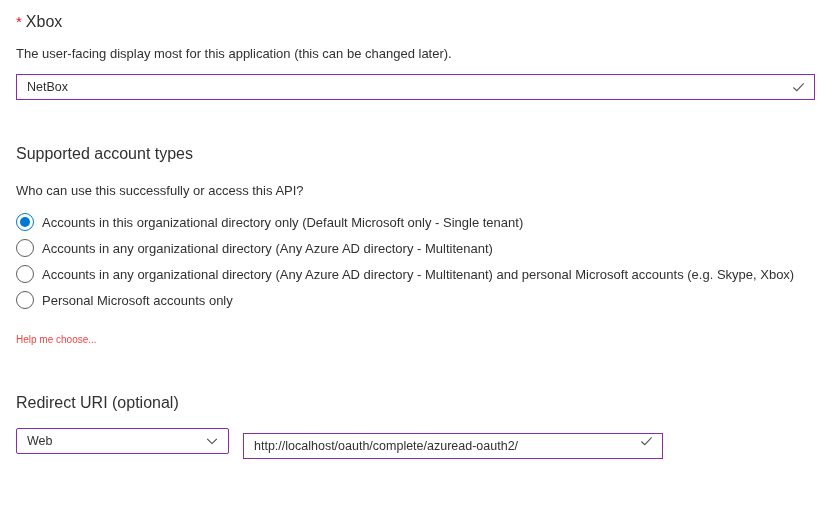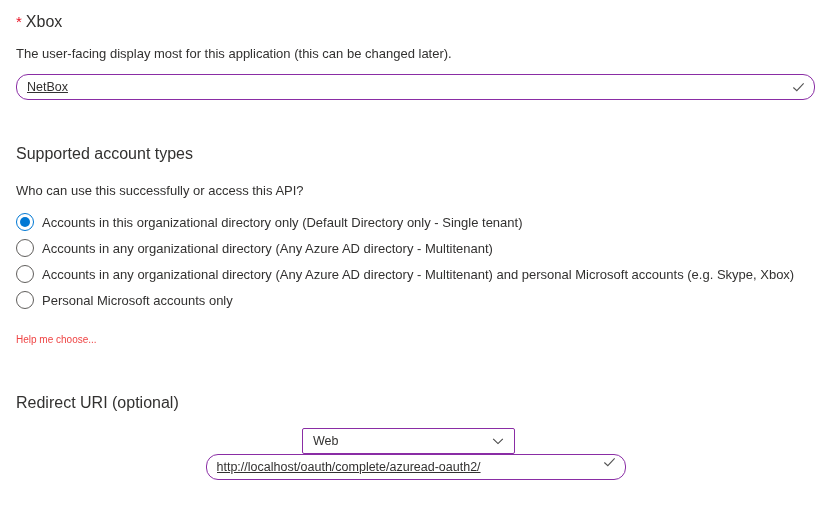--- a/index.html
+++ b/index.html
@@ -33,28 +33,27 @@
   .name-desc { margin-top: 12px; }
   .input-wrap {
     position: relative;
     margin-top: 11px;
     height: 26px;
   }
   .text-input {
     width: 100%;
     height: 26px;
     border: 1px solid #8a2da5;
-    border-radius: 12px;
+    border-radius: 0;
     font-family: "Liberation Sans", "DejaVu Sans", sans-serif;
     font-size: 12.5px;
     color: #323130;
     padding: 0 28px 0 10px;
     outline: none;
     background: #fff;
-    text-decoration: underline;
   }
   .trailing-icon {
     position: absolute;
     right: 9px;
     top: 50%;
     transform: translateY(-50%);
     display: flex;
     align-items: center;
     pointer-events: none;
   }
@@ -104,21 +103,20 @@
     cursor: pointer;
   }
 
   
   .redirect-heading { margin-top: 46px; }
   .redirect-desc { margin-top: 14px; max-width: 800px; }
   .uri-row {
     margin-top: 15px;
     display: flex;
     align-items: center;
-    flex-direction: column;
   }
   .select-box {
     position: relative;
     width: 213px;
     height: 26px;
     border: 1px solid #8a2da5;
     border-radius: 2px;
     background: #fff;
     display: flex;
     align-items: center;
@@ -154,21 +152,21 @@
     </span>
   </div>
 
   
   <div class="section-heading acct-heading">Supported account types</div>
   <div class="desc acct-question">Who can use this successfully or access this API?</div>
 
   <div class="radio-group">
     <div class="radio-row">
       <span class="radio selected"></span>
-      <span class="radio-label">Accounts in this organizational directory only (Default Directory only - Single tenant)</span>
+      <span class="radio-label">Accounts in this organizational directory only (Default Microsoft only - Single tenant)</span>
     </div>
     <div class="radio-row">
       <span class="radio"></span>
       <span class="radio-label">Accounts in any organizational directory (Any Azure AD directory - Multitenant)</span>
     </div>
     <div class="radio-row">
       <span class="radio"></span>
       <span class="radio-label">Accounts in any organizational directory (Any Azure AD directory - Multitenant) and personal Microsoft accounts (e.g. Skype, Xbox)</span>
     </div>
     <div class="radio-row">

